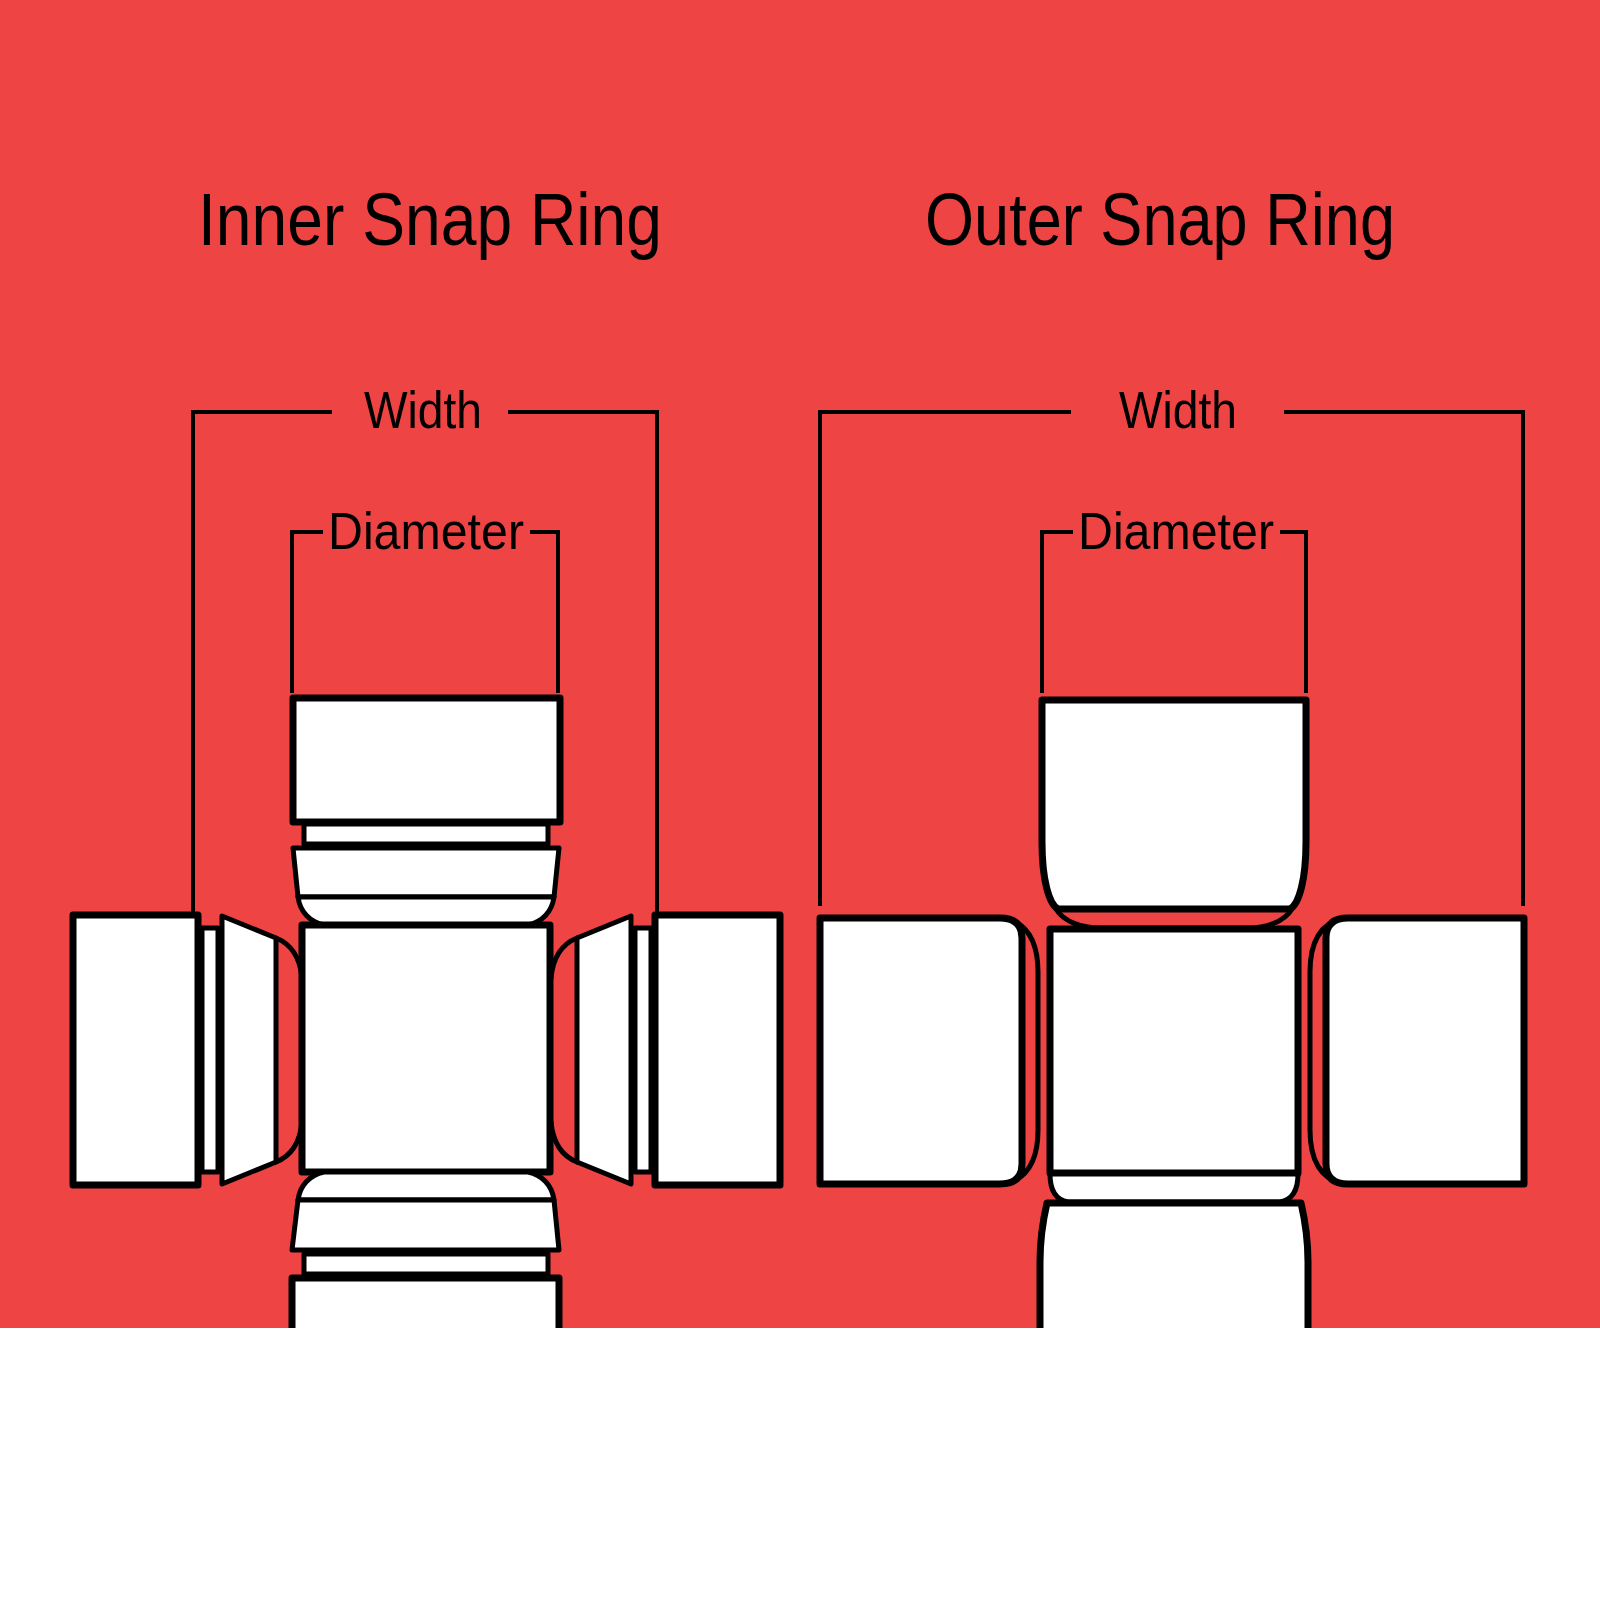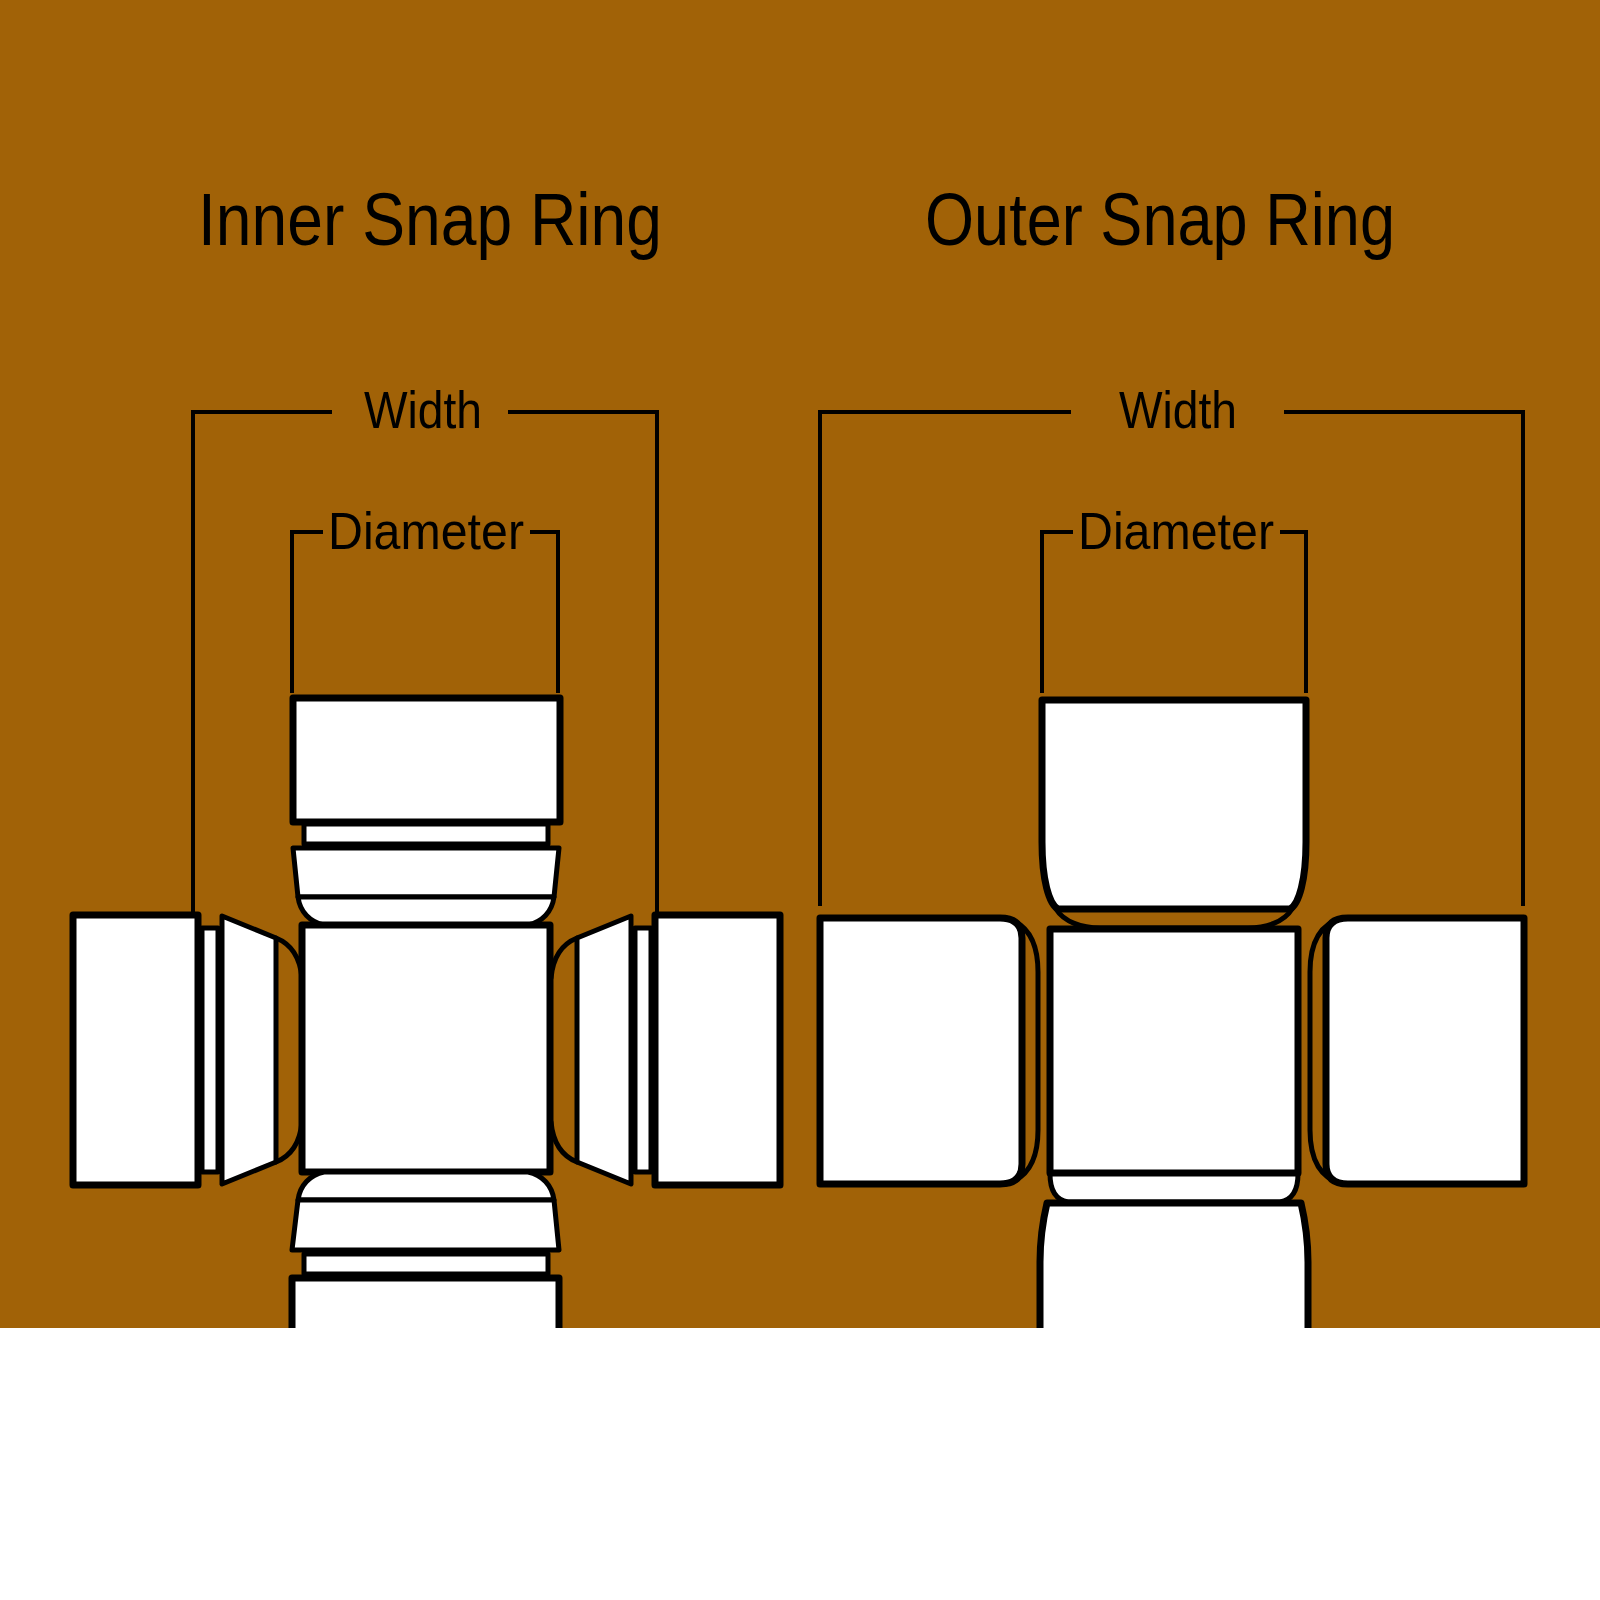--- a/index.html
+++ b/index.html
@@ -3,21 +3,21 @@
 <meta charset="utf-8">
 <style>
   html, body {
     margin: 0;
     padding: 0;
     background: #ffffff;
   }
   .stage {
     width: 1600px;
     height: 1328px;
-    background: #a16207;
+    background: #ef4444;
     position: relative;
     overflow: hidden;
   }
   svg {
     display: block;
     width: 1600px;
     height: 1600px;
   }
   .outline-bold  { fill: #ffffff; stroke: #000000; stroke-width: 7; stroke-linejoin: round; }
   .outline-med   { fill: #ffffff; stroke: #000000; stroke-width: 5; stroke-linejoin: round; }

